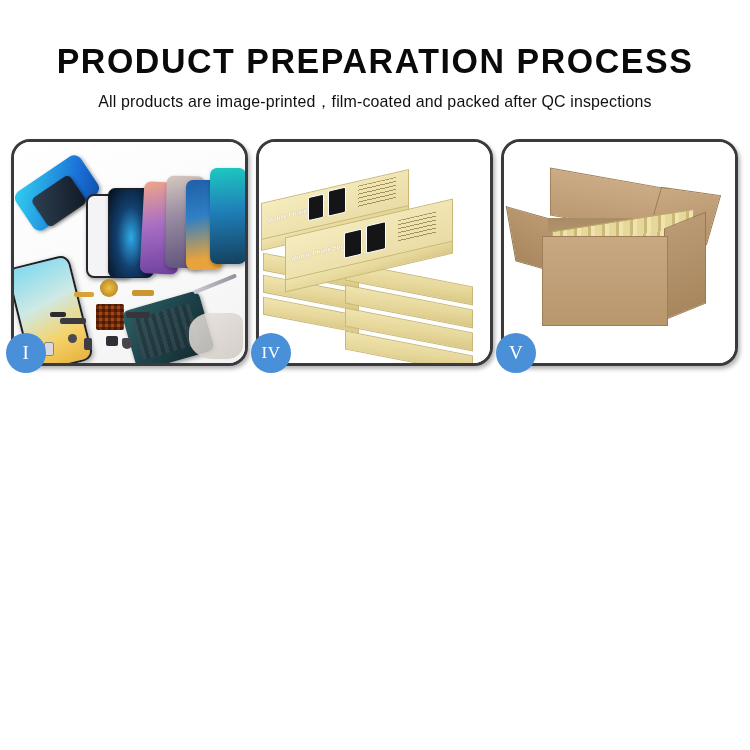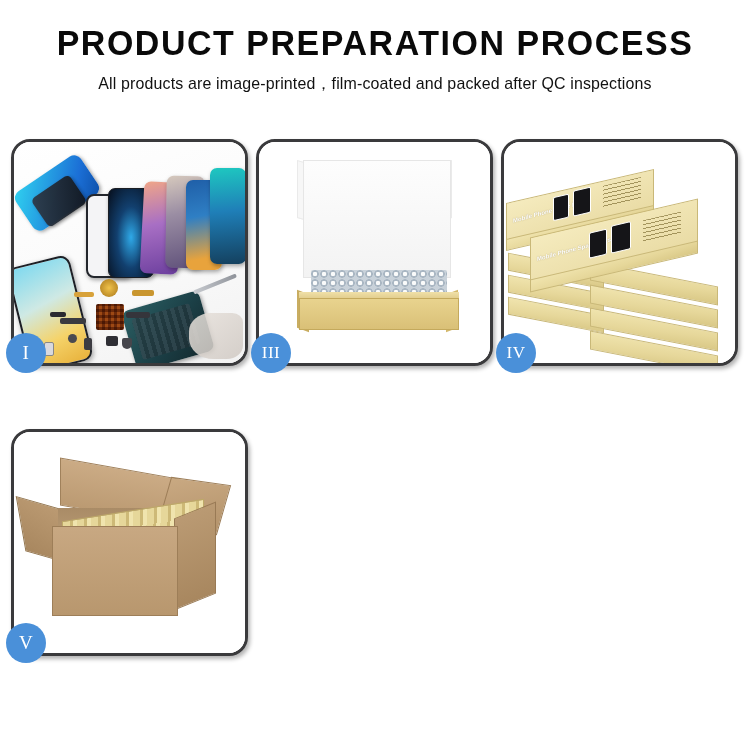--- a/index.html
+++ b/index.html
@@ -8,21 +8,21 @@
     width: 750px;
     height: 750px;
     background: #ffffff;
     font-family: "Liberation Sans", sans-serif;
     overflow: hidden;
   }
 
   .page { position: relative; width: 750px; height: 750px; }
 
   
-  .header { padding-top: 24px; text-align: center; }
+  .header { padding-top: 42px; text-align: center; }
 
   .title {
     font-size: 35px;
     font-weight: 700;
     letter-spacing: 1.6px;
     color: #0a0a0a;
     line-height: 1.08;
     transform: scaleX(0.97);
   }
 
@@ -355,33 +355,20 @@
         <div class="part scr4"></div>
         <div class="part scr5"></div>
         <div class="part scr6"></div>
         <div class="tweez"></div>
         <div class="hand"></div>
       </div>
       <div class="badge">I</div>
     </div>
 
 
-    <div class="panel">
-      <div class="panel-inner p3">
-        <div class="b3-lidflapL"></div>
-        <div class="b3-lidflapR"></div>
-        <div class="b3-lid"></div>
-        <div class="b3-bubble"></div>
-        <div class="b3-sideL"></div>
-        <div class="b3-sideR"></div>
-        <div class="b3-rim"></div>
-        <div class="b3-front"></div>
-      </div>
-      <div class="badge wide">III</div>
-    </div>
 
     <div class="panel">
       <div class="panel-inner p4">
 
         <div class="kbox" style="left:4px;  top:120px; width:96px; height:18px; transform:skewY(11deg);"></div>
         <div class="kbox" style="left:4px;  top:142px; width:96px; height:18px; transform:skewY(11deg);"></div>
         <div class="kbox" style="left:4px;  top:164px; width:96px; height:18px; transform:skewY(11deg);"></div>
 
         <div class="kbox" style="left:86px; top:132px; width:128px; height:19px; transform:skewY(11deg);"></div>
         <div class="kbox" style="left:86px; top:155px; width:128px; height:19px; transform:skewY(11deg);"></div>

